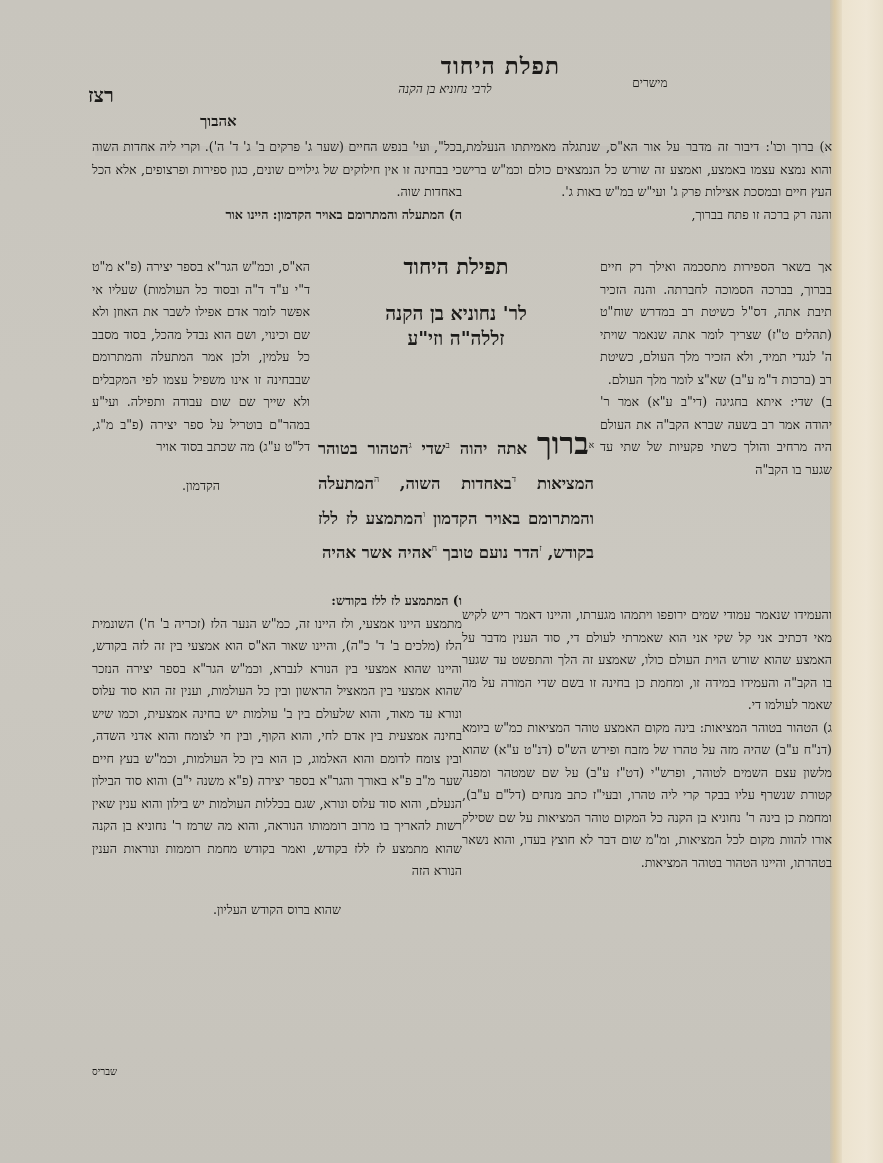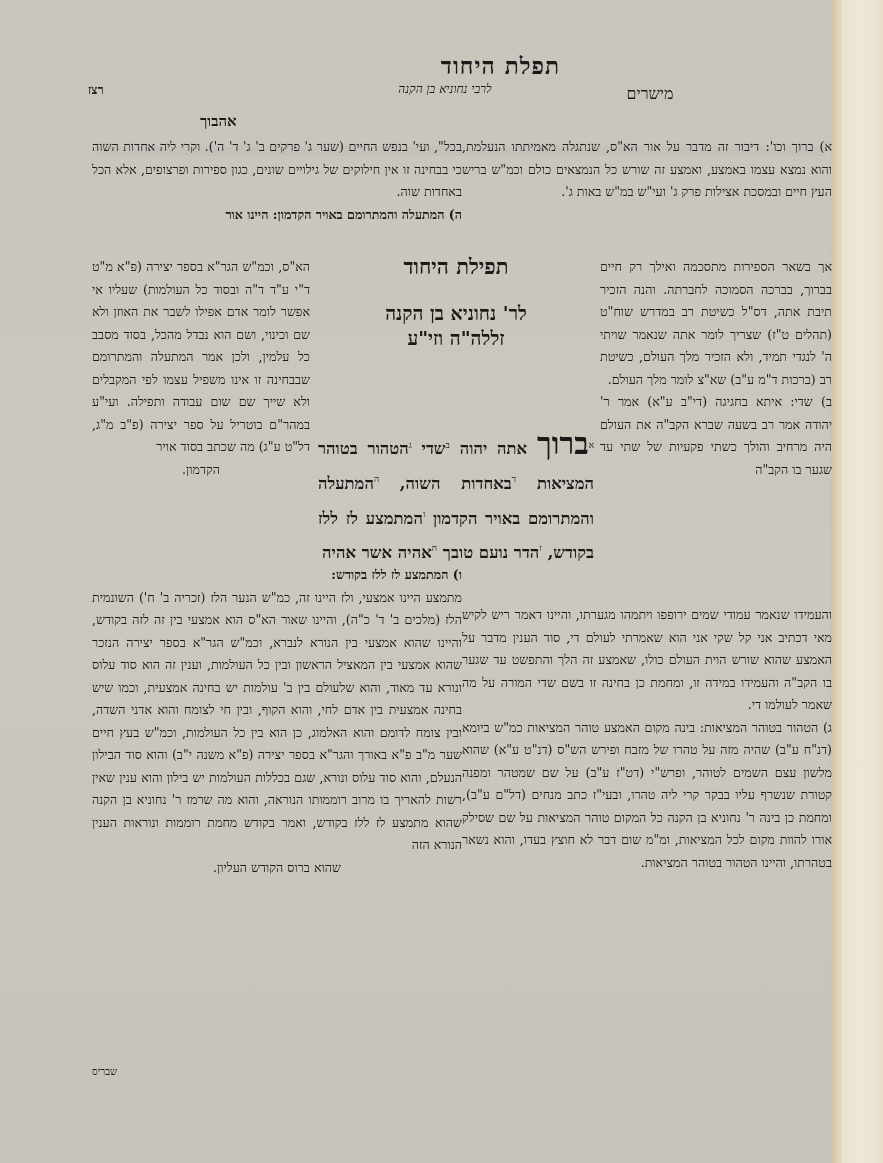--- a/index.html
+++ b/index.html
@@ -25,44 +25,44 @@
     .rtl { direction: rtl; unicode-bidi: embed; }
     .hdr-title {
       position:absolute; left:330px; top:52px; width:230px; text-align:right;
       font-size:23px; font-weight:bold; letter-spacing:1px;
     }
     .hdr-sub {
       position:absolute; left:345px; top:82px; width:200px; text-align:center;
       font-size:12px; font-style:italic;
     }
     .hdr-right {
-      position:absolute; left:605px; top:84px; width:90px; text-align:center;
-      font-size:16px;
+      position:absolute; left:605px; top:76px; width:90px; text-align:center;
+      font-size:12px;
     }
     .hdr-page {
       position:absolute; left:88px; top:83px; width:50px; text-align:left;
-      font-size:12px; font-weight:bold;
+      font-size:20px; font-weight:bold;
     }
     .col-title {
       position:absolute; left:200px; top:112px; width:140px; text-align:left;
       font-size:15px; font-weight:bold;
     }
     .col {
       position:absolute; font-size:12.6px; line-height:22.5px; text-align:justify;
       text-align-last: right;
     }
     .col p { margin:0; }
     .col .lead { font-weight:bold; }
-    .col .center { text-align:center; text-align-last:center; }
+    .col .center { text-align:center; text-align-last:center;margin-top:16px; }
     .right-top { left:462px; top:136px; width:370px; }
     .left-top { left:92px; top:136px; width:370px; }
     .right-narrow { left:600px; top:256px; width:232px; }
     .left-narrow { left:92px; top:256px; width:218px; }
     .right-bottom { left:462px; top:604px; width:370px; }
-    .left-bottom { left:92px; top:564px; width:370px; }
+    .left-bottom { left:92px; top:590px; width:370px; }
     .center-block { position:absolute; left:318px; top:250px; width:276px; text-align:center; }
     .cb-title { font-size:21px; font-weight:bold; margin-top:4px;text-align:center; }
     .cb-sub { font-size:19px; font-weight:bold; line-height:25px; margin-top:21px; }
     .prayer {
       position:absolute; left:318px; top:428px; width:276px;
       font-size:16.5px; font-weight:bold; line-height:31px; text-align:justify; text-align-last:right;
     }
     .prayer .big { font-size:30px; }
     .prayer sup { font-size:9px; font-weight:normal; }
     .footer-sig { position:absolute; left:92px; top:1066px; font-size:10px; }
@@ -80,20 +80,21 @@
 <div class="shadow-band"></div>
 
 <div class="hdr-title rtl">תפלת היחוד</div>
 <div class="hdr-sub rtl">לרבי נחוניא בן הקנה</div>
 <div class="hdr-right rtl">מישרים</div>
 <div class="hdr-page rtl">רצז</div>
 <div class="col-title rtl">אהבוך</div>
 
 <div class="col rtl right-top">
   <p>א) ברוך וכו': דיבור זה מדבר על אור הא"ס, שנתגלה מאמיתתו הנעלמת, והוא נמצא עצמו באמצע, ואמצע זה שורש כל הנמצאים כולם וכמ"ש בריש העץ חיים ובמסכת אצילות פרק ג' ועי"ש במ"ש באות ג'.</p>
+  <p>והנה רק ברכה זו פתח בברוך,</p>
 </div>
 
 <div class="col rtl left-top">
   <p>בכל", ועי' בנפש החיים (שער ג' פרקים ב' ג' ד' ה'). וקרי ליה אחדות השוה כי בבחינה זו אין חילוקים של גילויים שונים, כגון ספירות ופרצופים, אלא הכל באחדות שוה.</p>
   <p class="lead">ה) המתעלה והמתרומם באויר הקדמון: היינו אור</p>
 </div>
 
 <div class="col rtl right-narrow">
   <p>אך בשאר הספירות מתסכמה ואילך רק חיים בברוך, בברכה הסמוכה לחברתה. והנה הזכיר תיבת אתה, דס"ל כשיטת רב במדרש שוח"ט (תהלים ט"ז) שצריך לומר אתה שנאמר שויתי ה' לנגדי תמיד, ולא הזכיר מלך העולם, כשיטת רב (ברכות ד"מ ע"ב) שא"צ לומר מלך העולם.</p>
   <p>ב) שדי: איתא בחגיגה (די"ב ע"א) אמר ר' יהודה אמר רב בשעה שברא הקב"ה את העולם היה מרחיב והולך כשתי פקעיות של שתי עד שגער בו הקב"ה</p>

